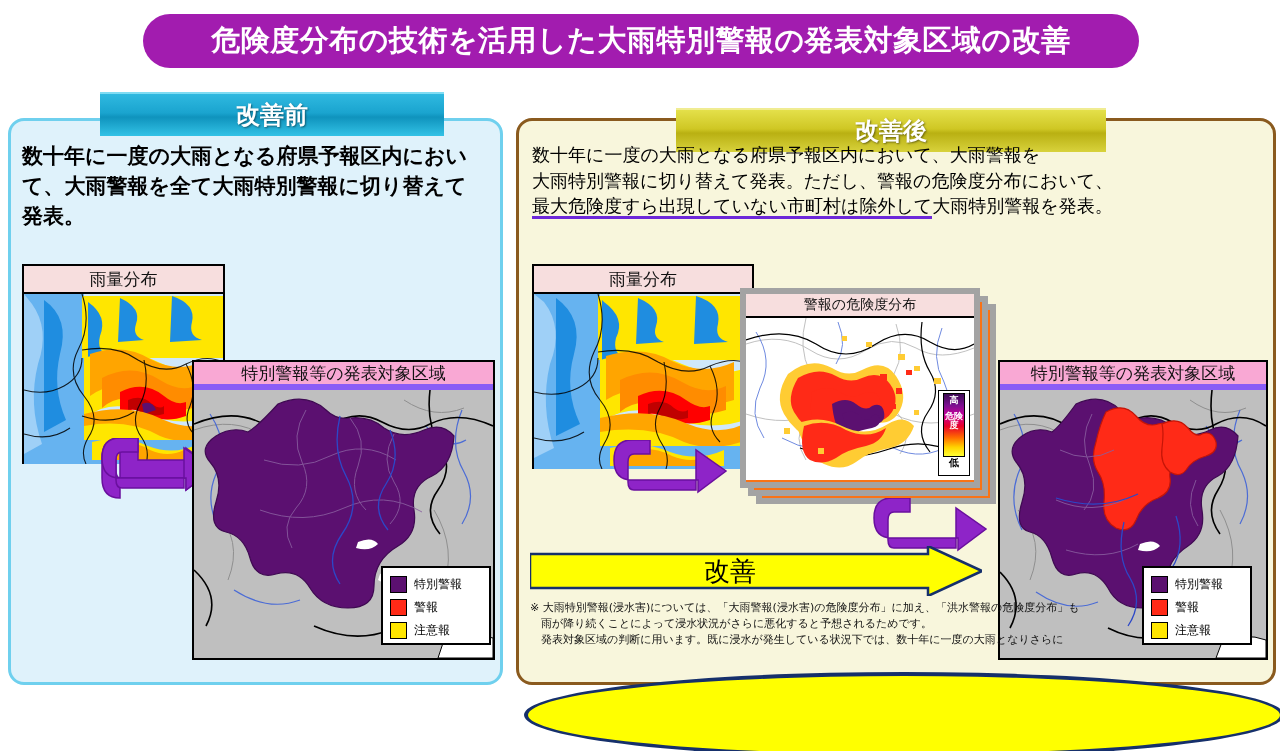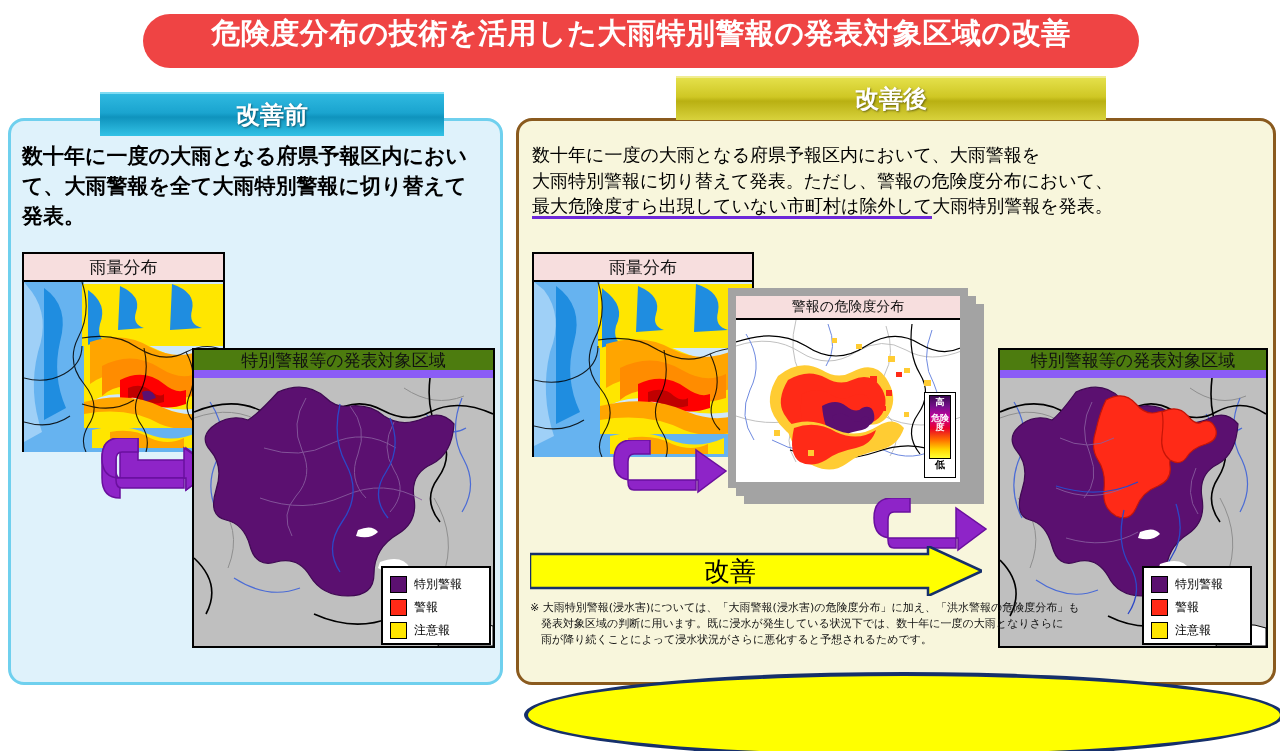--- a/index.html
+++ b/index.html
@@ -5,22 +5,22 @@
   html,body{margin:0;padding:0;}
   body{
     width:1280px;height:751px;position:relative;overflow:hidden;
     background:#ffffff;
     font-family:"DejaVu Sans","Liberation Sans",sans-serif;
   }
 
   
   .title-pill{
     position:absolute;left:143px;top:14px;width:996px;height:54px;
-    background:#ef4444;border-radius:27px;
-    display:flex;justify-content:center;
+    background:#a21caf;border-radius:27px;
+    display:flex;align-items:center;justify-content:center;
   }
   .title-pill span{
     color:#ffffff;font-size:29px;font-weight:bold;letter-spacing:.5px;
     white-space:nowrap;
   }
 
   
   .panel{position:absolute;border-radius:16px;box-sizing:border-box;}
   .panel-before{
     left:8px;top:118px;width:495px;height:567px;
@@ -39,57 +39,57 @@
   .tab span{
     color:#ffffff;font-size:24px;font-weight:bold;
     text-shadow:1px 1px 2px rgba(0,0,0,.45);
   }
   .tab-before{
     left:100px;top:92px;width:344px;height:44px;
     background:linear-gradient(to bottom,#2fb9e0 0%,#1aa4cf 45%,#0f93bd 55%,#33c2e6 100%);
     border-top:2px solid #7fdcf3;
   }
   .tab-after{
-    left:676px;top:76px;width:430px;height:44px;
+    left:676px;top:108px;width:430px;height:44px;
     background:linear-gradient(to bottom,#e4e04a 0%,#cfc724 45%,#b9b012 55%,#d8d23c 100%);
     border-top:2px solid #f0ec92;
   }
 
   
   .para{position:absolute;color:#000;line-height:1.42;}
   .para-before{left:22px;top:142px;width:465px;font-size:21px;font-weight:bold;}
   .para-after{left:532px;top:142px;width:730px;font-size:18px;}
   .underline-red{
     border-bottom:3px solid #6d28d9;display:inline-block;line-height:1.18;
   }
 
   
-  .mapcard{position:absolute;box-sizing:border-box;border:2px solid #000;background:#fff;}
+  .mapcard{position:absolute;box-sizing:border-box;border:2px solid #000;background:#fff;margin-top:12px;}
   .mapcard .cap{
     height:28px;display:flex;align-items:center;justify-content:center;
     font-size:17px;color:#111;box-sizing:border-box;
   }
   .cap-pink{background:#f7dede;border-bottom:2px solid #000;}
-  .cap-purple{background:#4d7c0f;color:#fff;border-bottom:8px solid #8b5cf6;font-size:17px;}
+  .cap-purple{background:#f9a8d4;color:#fff;border-bottom:6px solid #8b5cf6;font-size:17px;}
 
   .mapbody{position:relative;width:100%;overflow:hidden;}
 
   
   .legend{
     position:absolute;background:#fff;border:2px solid #000;
     padding:5px 8px 5px 7px;box-sizing:border-box;
   }
   .legend .row{display:flex;align-items:center;gap:7px;height:23px;}
   .legend .sw{width:17px;height:17px;border:1.5px solid #000;box-sizing:border-box;}
   .legend .lab{font-size:12px;color:#000;}
 
   
   .riskstack{position:absolute;left:728px;top:288px;width:258px;height:218px;}
   .riskcard{
-    position:absolute;background:#84cc16;border:8px solid #a3a3a3;box-sizing:border-box;
+    position:absolute;background:#f97316;border:6px solid #a3a3a3;box-sizing:border-box;margin-left:12px;
   }
   .risk-b3{left:16px;top:16px;width:240px;height:200px;}
   .risk-b2{left:8px;top:8px;width:240px;height:200px;}
   .risk-b1{left:0px;top:0px;width:240px;height:200px;}
   .risk-cap{
     height:24px;background:#f7dede;border-bottom:2px solid #000;
     display:flex;align-items:center;justify-content:center;
     font-size:14px;color:#111;box-sizing:border-box;
   }
 
@@ -462,18 +462,18 @@
 
 <div class="impr-arrow">
   <svg width="452" height="50" viewBox="0 0 452 50" xmlns="http://www.w3.org/2000/svg">
     <path d="M0 8 H398 V0 L452 25 L398 50 V42 H0 Z" fill="#ffff00" stroke="#16306b" stroke-width="2.5"></path>
   </svg>
   <div class="txt">改善</div>
 </div>
 
 <div class="footnote">
   <span class="l l1">※ 大雨特別警報(浸水害)については、「大雨警報(浸水害)の危険度分布」に加え、「洪水警報の危険度分布」も</span>
+  <span class="l l3">雨が降り続くことによって浸水状況がさらに悪化すると予想されるためです。</span>
   <span class="l l2">発表対象区域の判断に用います。既に浸水が発生している状況下では、数十年に一度の大雨となりさらに</span>
-  <span class="l l3">雨が降り続くことによって浸水状況がさらに悪化すると予想されるためです。</span>
 </div>
 
 <div class="callout">
 </div>
 
 </body></html>

